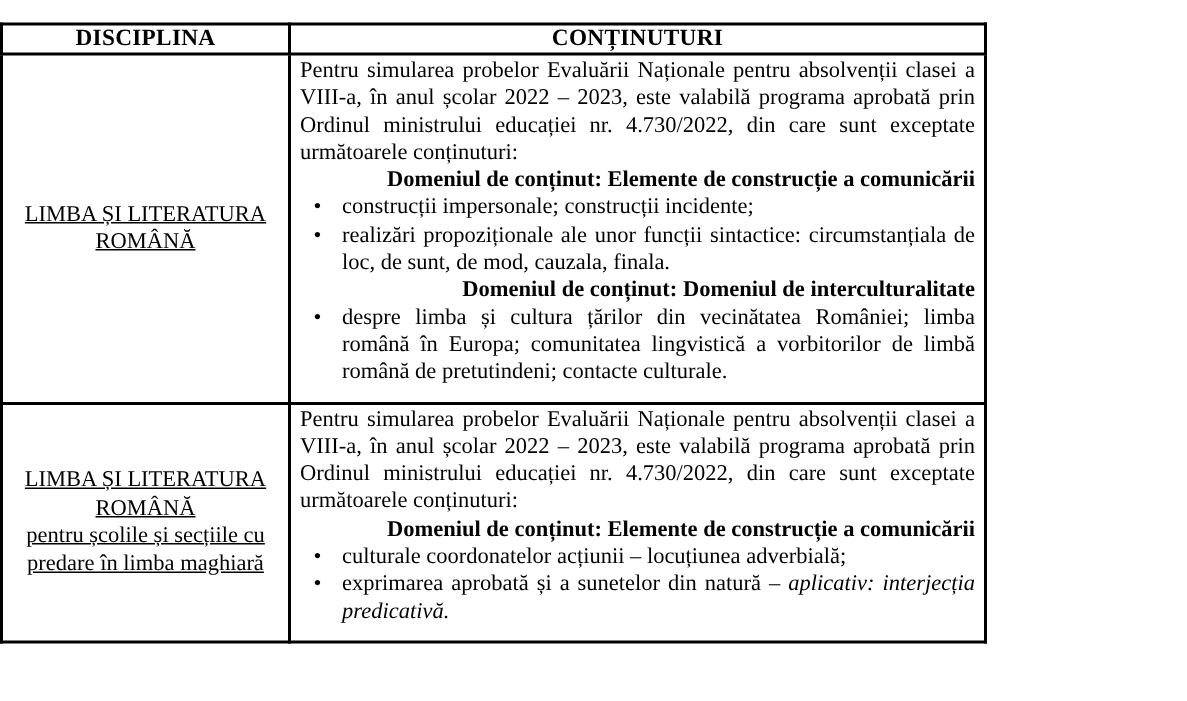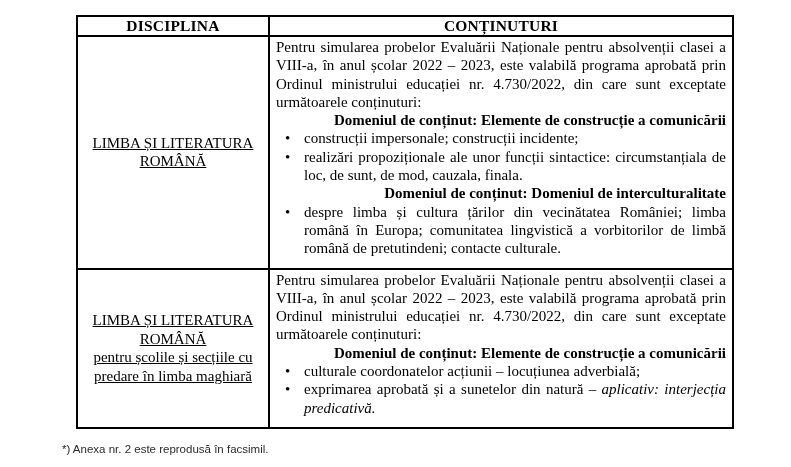--- a/index.html
+++ b/index.html
@@ -17,21 +17,20 @@
   .sheet {
     position: relative;
     width: 791px;
     height: 467px;
     padding-top: 15px;
     box-sizing: border-box;
   }
   table.facsimile {
     border-collapse: collapse;
     table-layout: fixed;
-    margin-left: 76px;
     width: 656px;
   }
   col.c-disc { width: 192px; }
   col.c-cont { width: 464px; }
   th, td {
     border: 2px solid #000000;
   }
   th {
     font-size: 15.5px;
     line-height: 15px;
@@ -128,15 +127,14 @@
           <p class="sect-head">Domeniul de conținut: Elemente de construcție a comunicării</p>
           <ul class="dash-list">
             <li>culturale coordonatelor acțiunii – locuțiunea adverbială;</li>
             <li><span>exprimarea aprobată și a sunetelor din natură – </span><i>aplicativ: interjecția predicativă.</i></li>
           </ul>
         </td>
       </tr>
     </tbody>
   </table>
 
-  <p class="footnote">*) Anexa nr. 2 este reprodusă în facsimil.</p>
 
 </div>
 
 </body></html>

